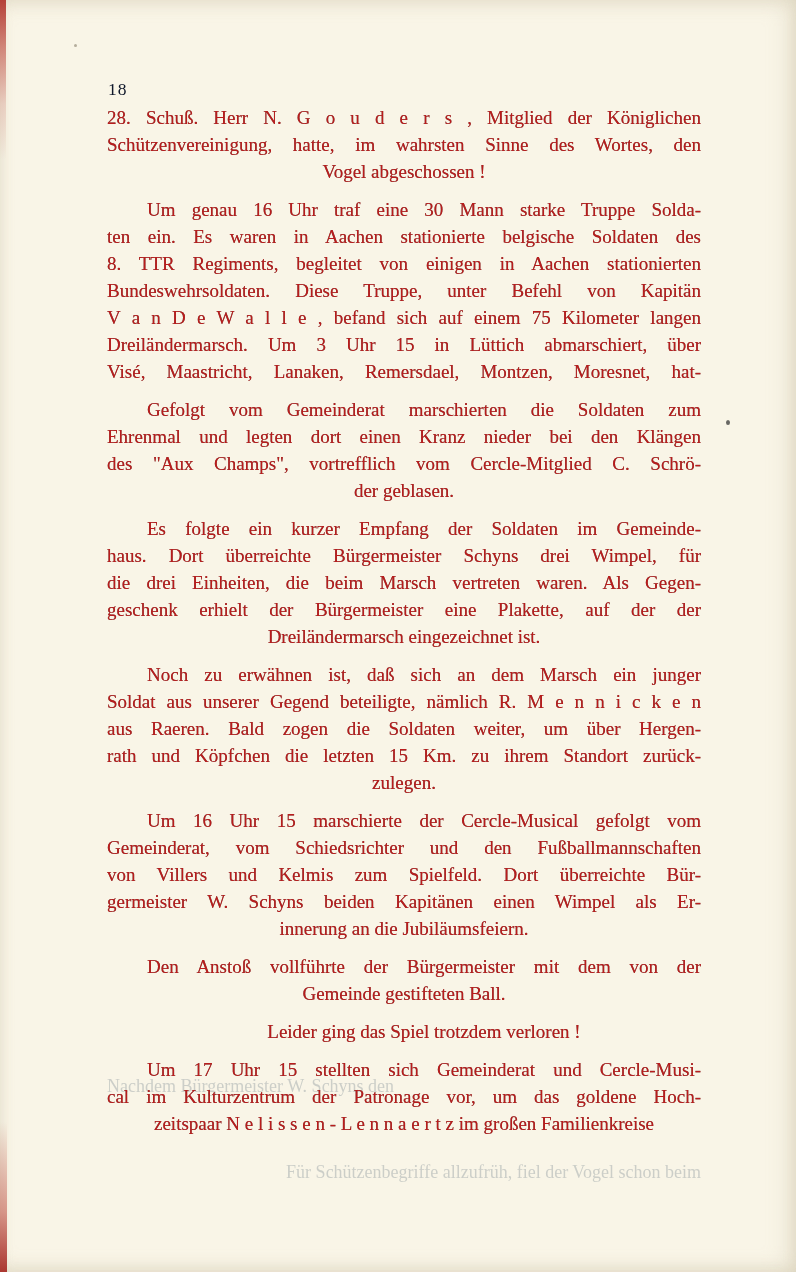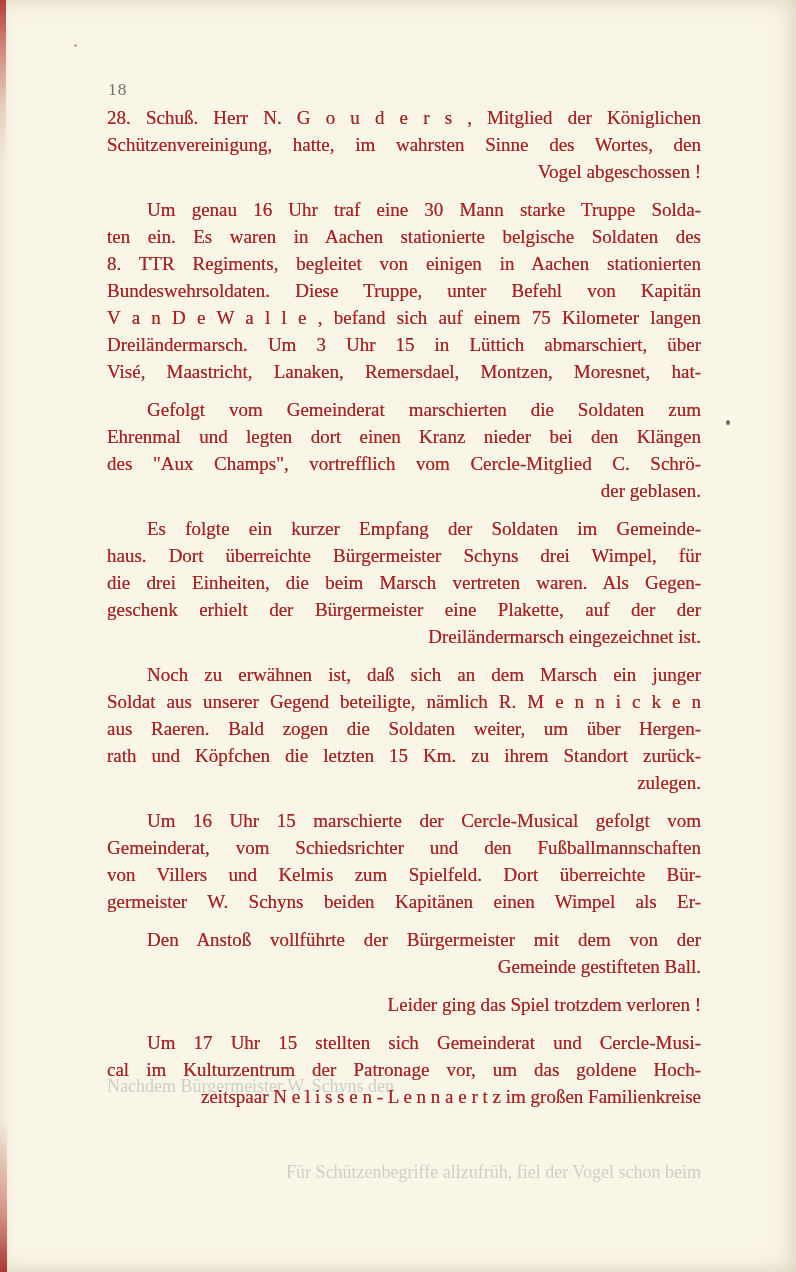--- a/index.html
+++ b/index.html
@@ -45,35 +45,35 @@
       rgba(168,46,40,.95) 0%,
       rgba(196,92,80,.60) 40%,
       rgba(216,150,138,0) 100%);
     z-index: 3;
   }
   .page-number {
     position: absolute;
     left: 108px;
     top: 79px;
     font-size: 17.5px;
-    color: #737373;
+    color: #0f172a;
     letter-spacing: 1px;
   }
   .text-block {
     position: absolute;
     left: 107px;
     top: 104px;
     width: 594px;
     font-size: 19px;
     line-height: 27px;
     color: #b91c1c;
     text-shadow: 0 0 .3px rgba(20,20,20,.6);
   }
   .para { margin: 0 0 11px 0; }
-  .line { text-align: right; }
+  .line { text-align: center; }
   .line.j {
     text-align: justify;
     text-align-last: justify;
   }
   .line.first { padding-left: 40px; }
   
   .ghost-layer {
     position: absolute;
     left: 107px; top: 0;
     width: 594px; height: 100%;
@@ -155,20 +155,21 @@
         <div class="line j">Soldat aus unserer Gegend beteiligte, nämlich R. M e n n i c k e n</div>
         <div class="line j">aus Raeren. Bald zogen die Soldaten weiter, um über Hergen-</div>
         <div class="line j">rath und Köpfchen die letzten 15 Km. zu ihrem Standort zurück-</div>
         <div class="line">zulegen.</div>
       </div>
       <div class="para">
         <div class="line j first">Um 16 Uhr 15 marschierte der Cercle-Musical gefolgt vom</div>
         <div class="line j">Gemeinderat, vom Schiedsrichter und den Fußballmannschaften</div>
         <div class="line j">von Villers und Kelmis zum Spielfeld. Dort überreichte Bür-</div>
         <div class="line j">germeister W. Schyns beiden Kapitänen einen Wimpel als Er-</div>
+        <div class="line">innerung an die Jubiläumsfeiern.</div>
       </div>
       <div class="para">
         <div class="line j first">Den Anstoß vollführte der Bürgermeister mit dem von der</div>
         <div class="line">Gemeinde gestifteten Ball.</div>
       </div>
       <div class="para">
         <div class="line first">Leider ging das Spiel trotzdem verloren !</div>
       </div>
       <div class="para">
         <div class="line j first">Um 17 Uhr 15 stellten sich Gemeinderat und Cercle-Musi-</div>

